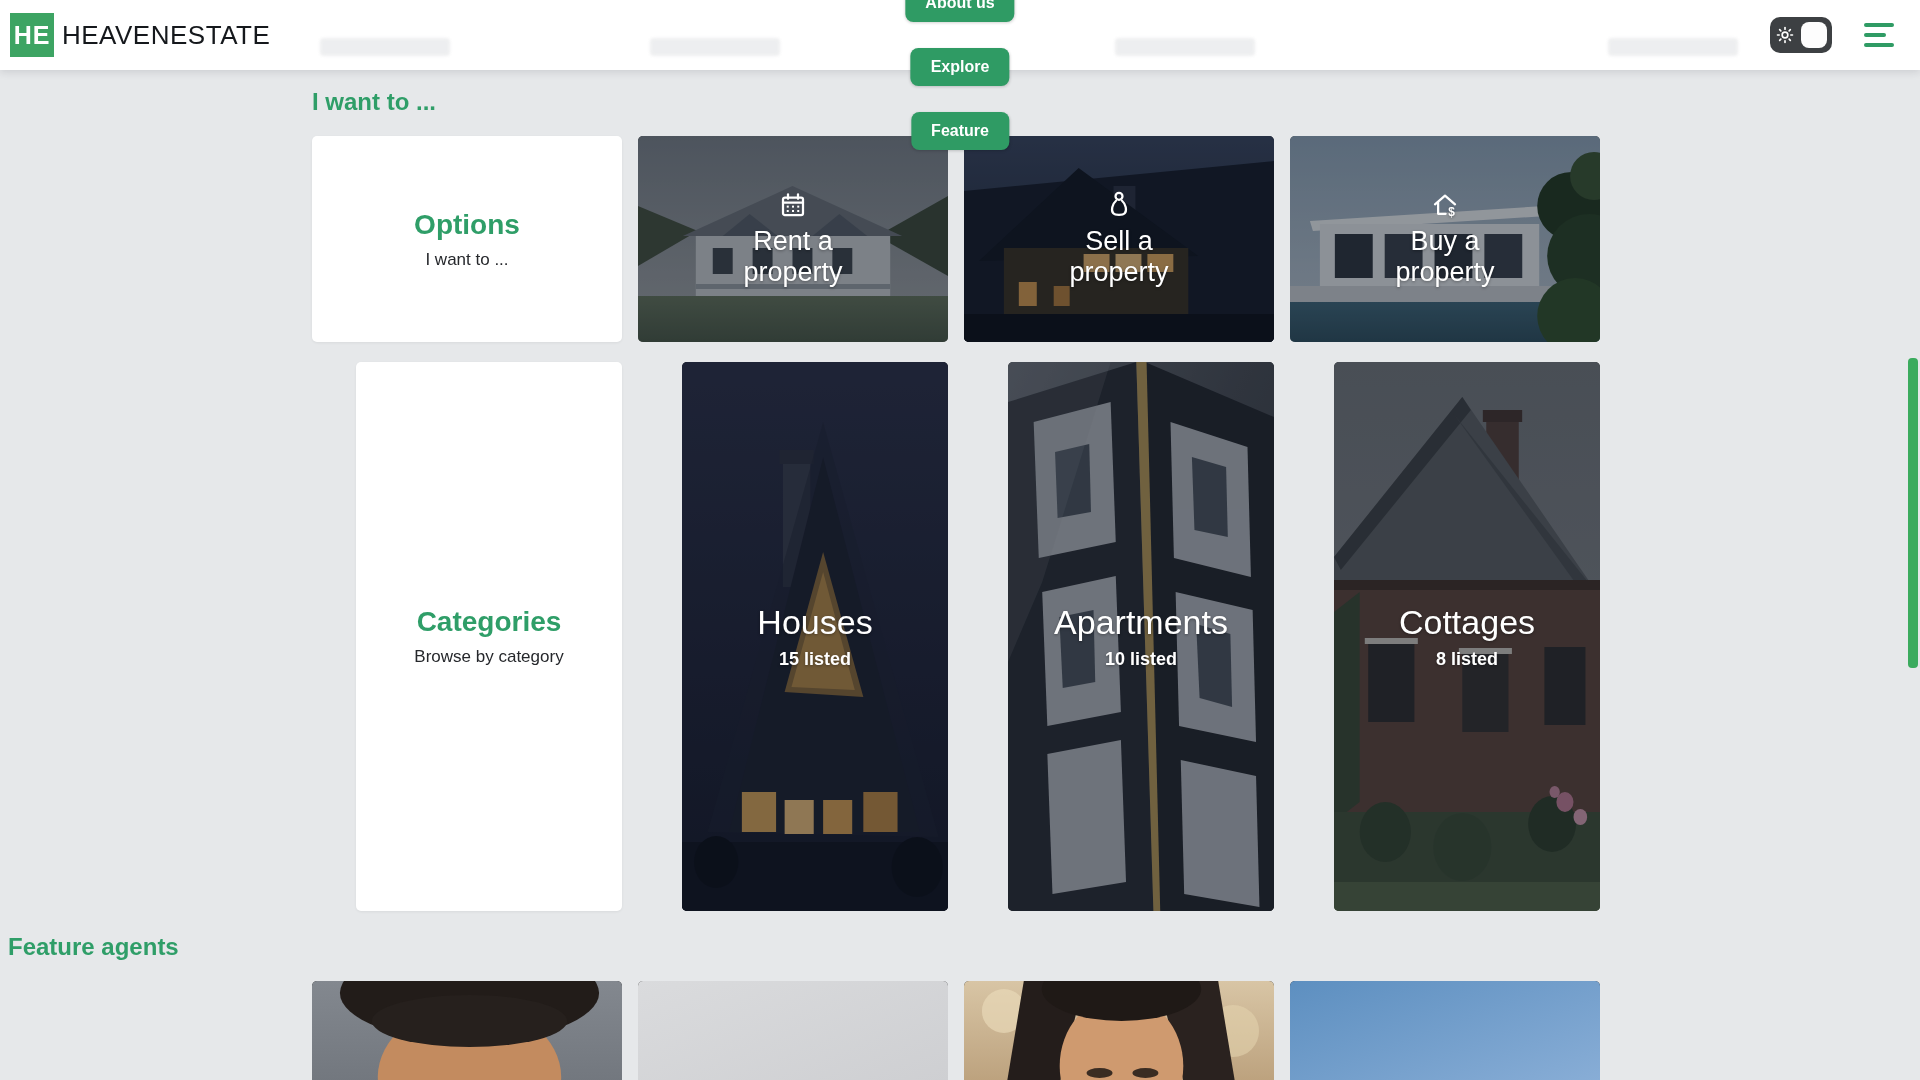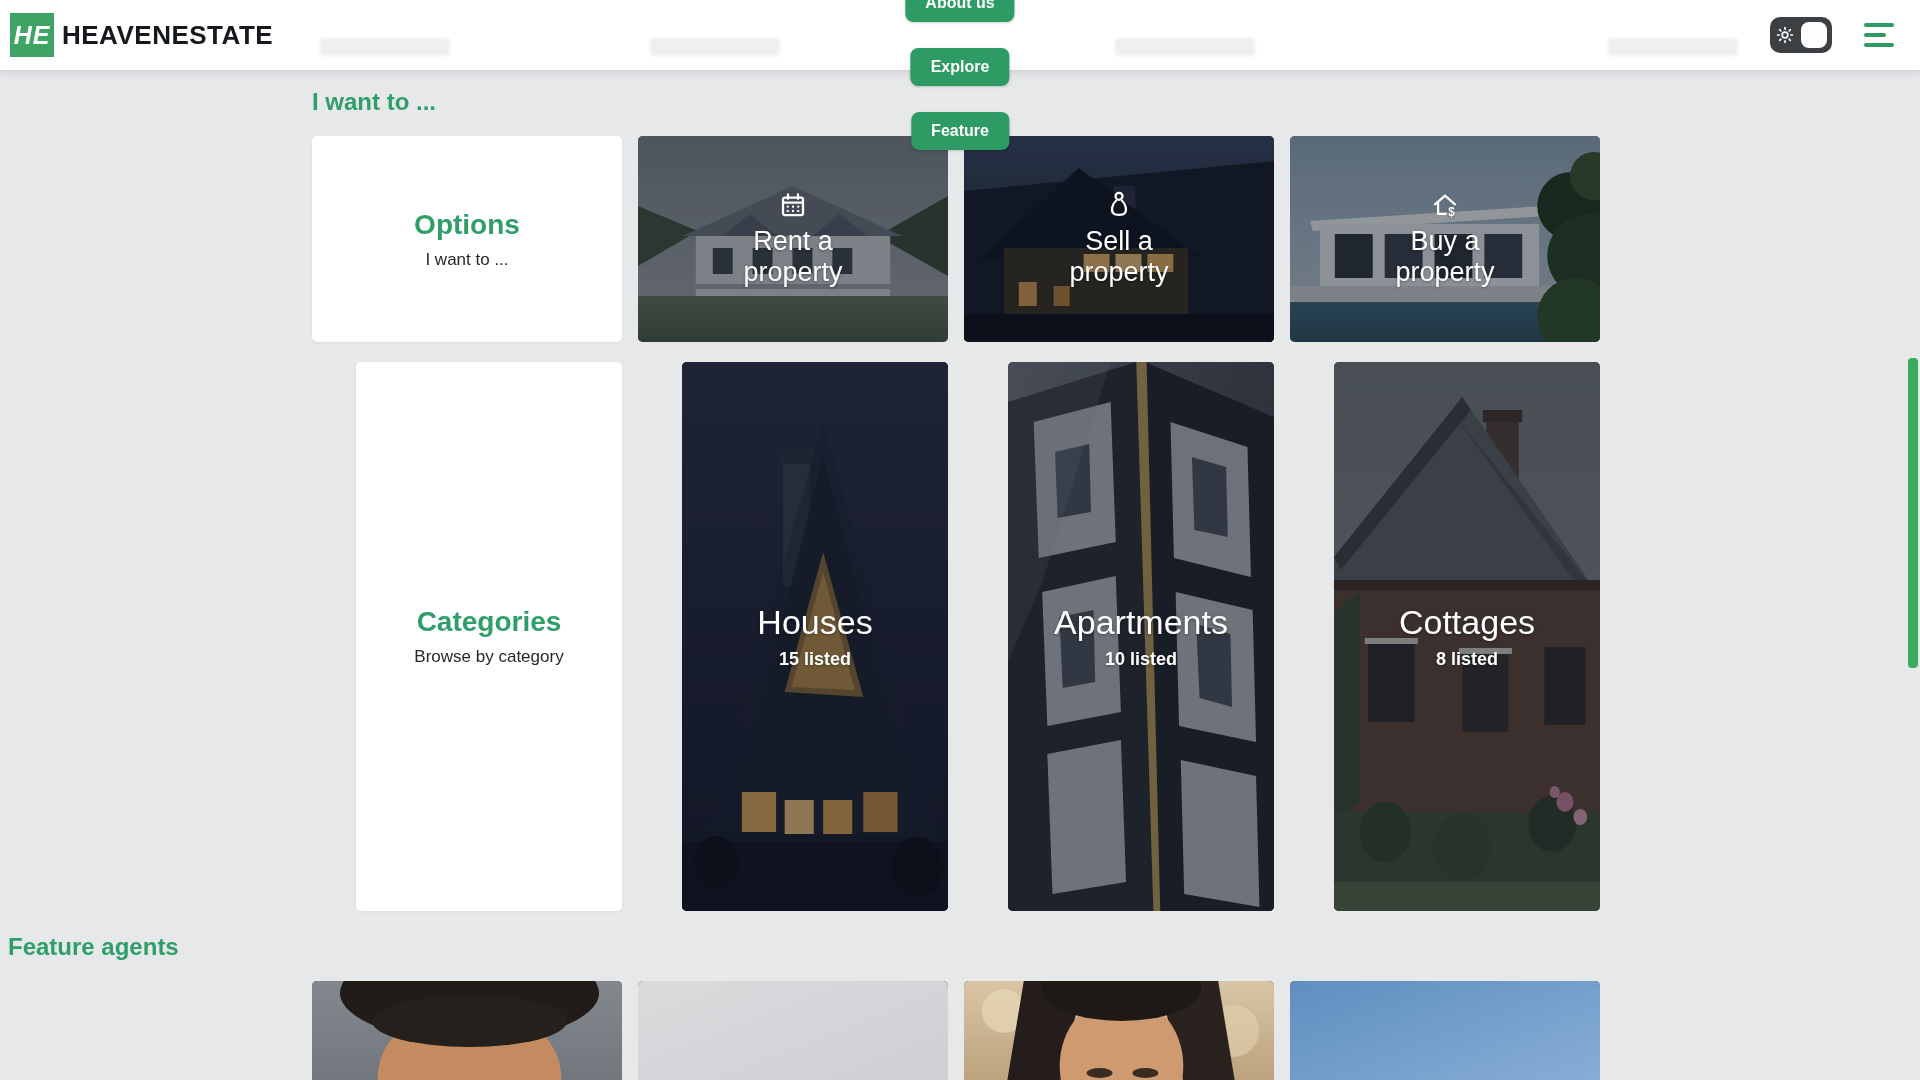--- a/index.html
+++ b/index.html
@@ -20,23 +20,23 @@
     z-index:50;
   }
   .ghost-block {
     position:absolute; top:38px; height:18px; border-radius:4px;
     background:#d9dbde; opacity:.45; filter:blur(1.5px);
   }
   .brand { display:flex; align-items:center; gap:8px; margin-left:10px; cursor:pointer; }
   .logo-box {
     width:44px; height:44px; background:#3da463; color:#fff;
     display:flex; align-items:center; justify-content:center;
-    font-weight:bold; font-size:25px; letter-spacing:1px;font-style:italic;
-  }
-  .brand-name { font-size:26px; font-weight:bold; color:#15181c; letter-spacing:.5px; }
+    font-weight:bold; font-size:25px; letter-spacing:1px;
+  }
+  .brand-name { font-size:26px; font-weight:normal; color:#15181c; letter-spacing:.5px; }
 
   .nav-center {
     position:absolute; left:50%; transform:translateX(-50%);
     display:flex; gap:26px; align-items:center;flex-direction:column;
   }
   .nav-btn {
     background:#2f9b64; color:#fff; border:none; border-radius:8px;
     height:38px; padding:0 20px; font-size:16px; font-weight:bold;
     font-family:"Liberation Sans", sans-serif; cursor:pointer;
     box-shadow:0 1px 3px rgba(0,0,0,.18);

